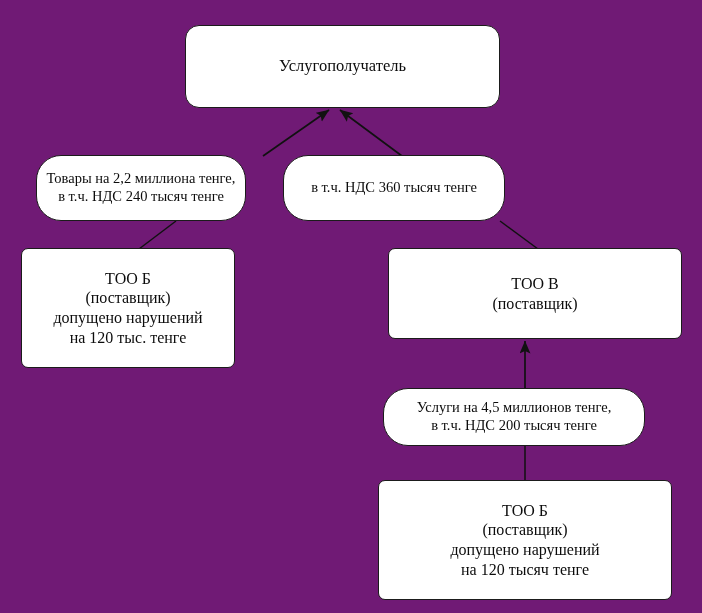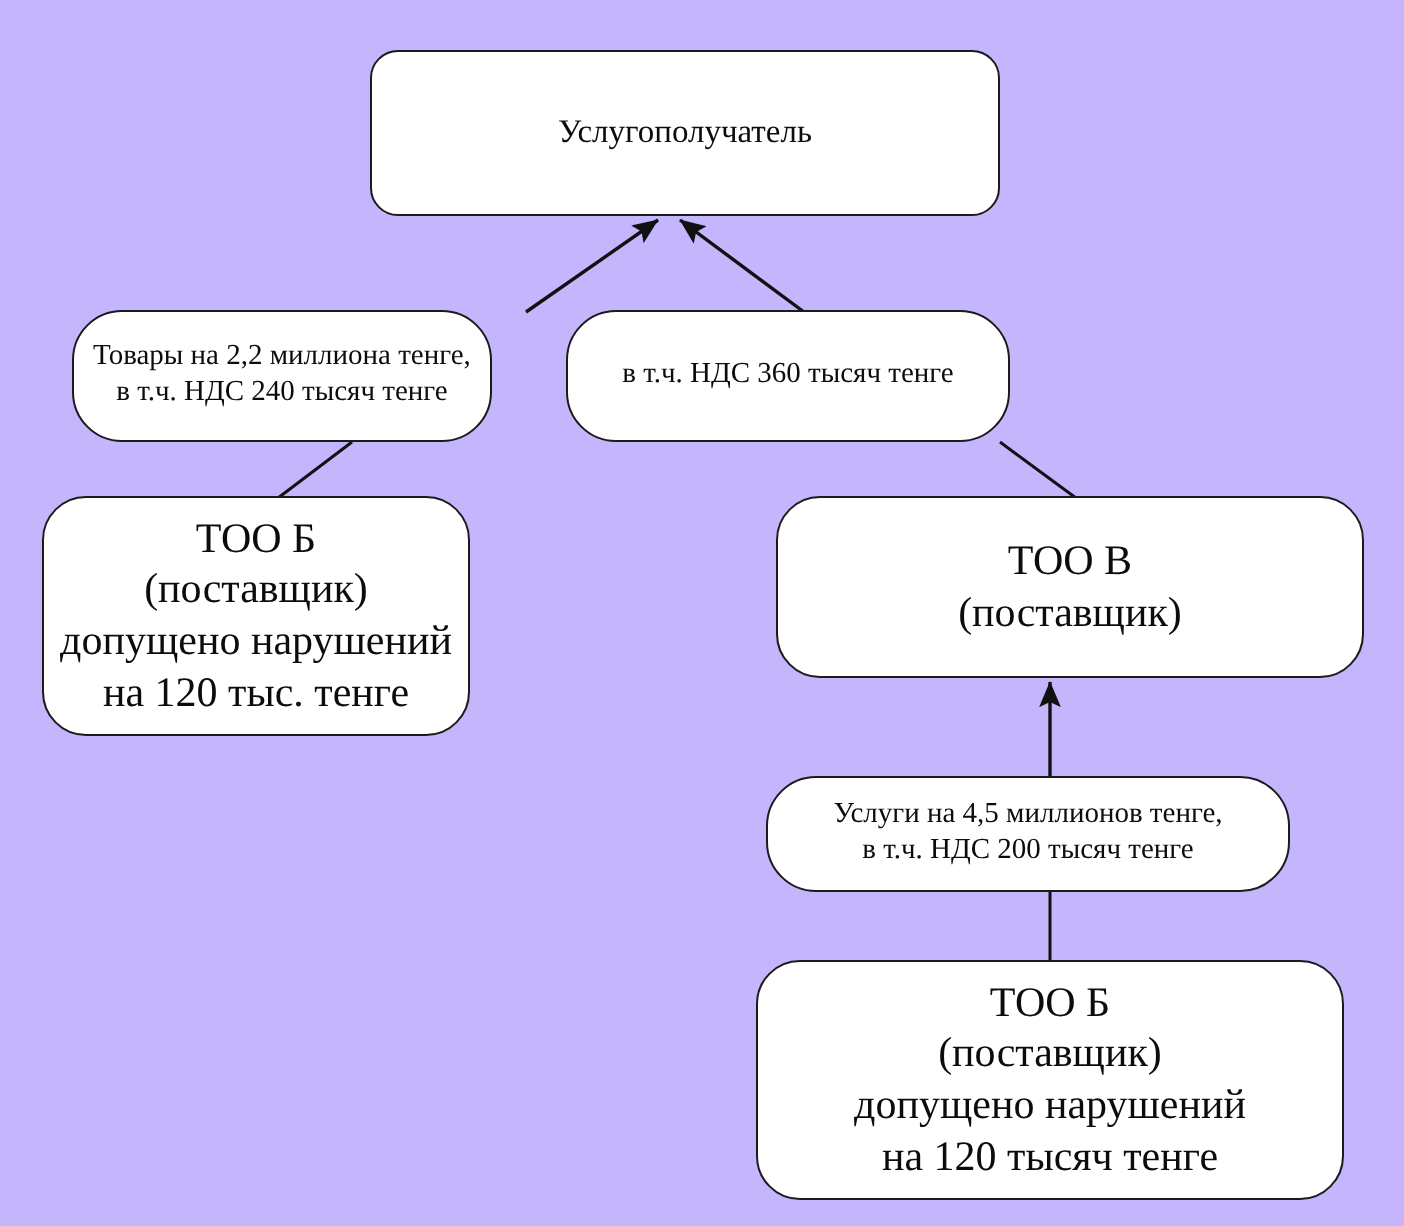--- a/index.html
+++ b/index.html
@@ -4,21 +4,21 @@
 <style>
   html, body {
     margin: 0;
     padding: 0;
     background: #ffffff;
   }
   #canvas {
     position: relative;
     width: 702px;
     height: 613px;
-    background: #c4b5fd;
+    background: #701a75;
     overflow: hidden;
     font-family: "Liberation Serif", "DejaVu Serif", serif;
   }
   .node {
     position: absolute;
     box-sizing: border-box;
     border: 1.4px solid #1b1b1b;
     background: #ffffff;
     display: flex;
     flex-direction: column;
@@ -60,22 +60,22 @@
     height: 66px;
   }
   #label-services-b {
     left: 383px;
     top: 388px;
     width: 262px;
     height: 58px;
   }
   
   .supplier-box {
-    border-radius: 22px;
-    font-size: 21px;
+    border-radius: 7px;
+    font-size: 16px;
   }
   #node-supplier-b-left {
     left: 21px;
     top: 248px;
     width: 214px;
     height: 120px;
   }
   #node-supplier-v {
     left: 376px;
     top: 248px;

